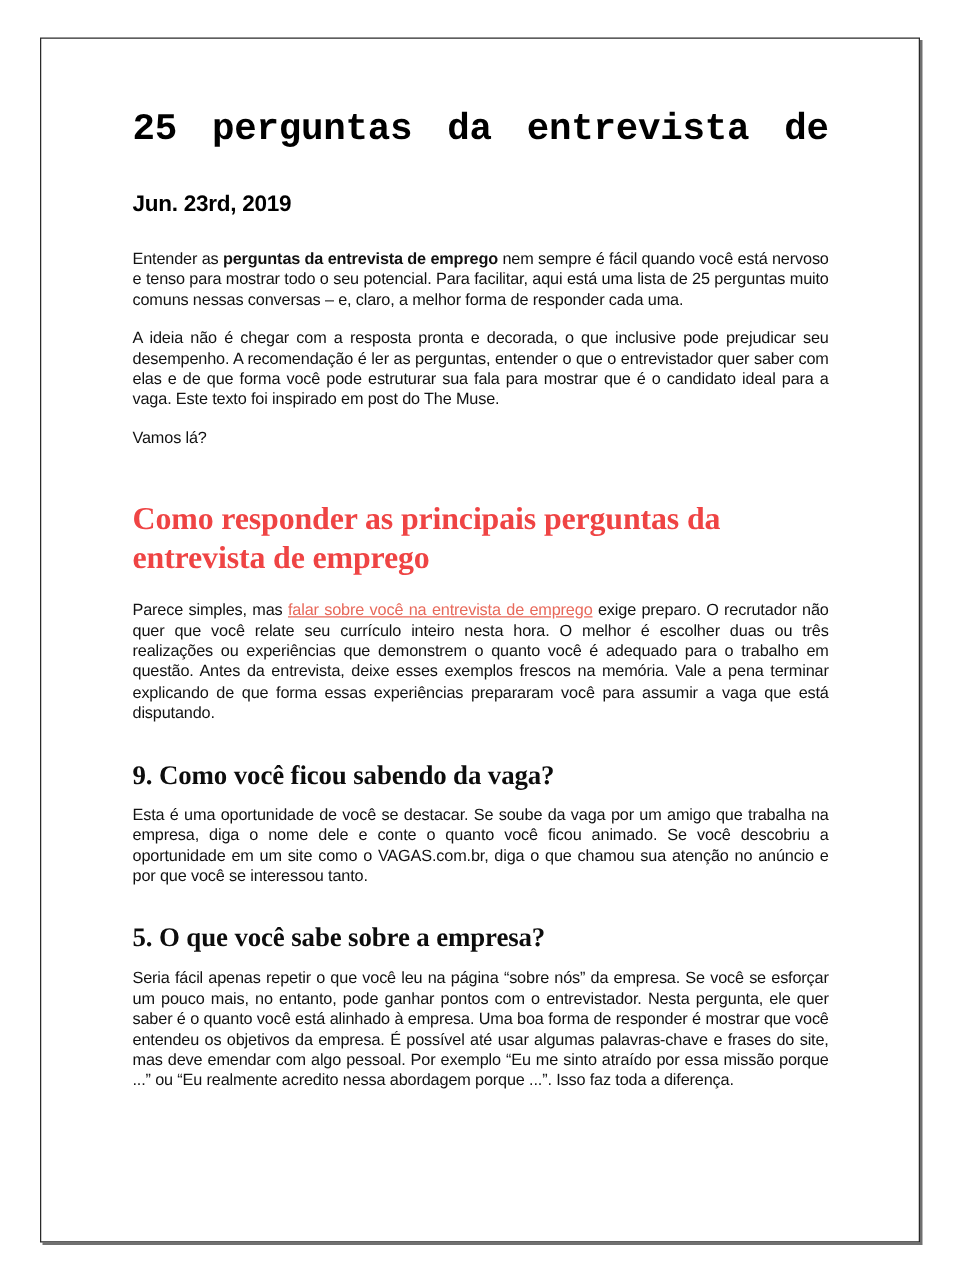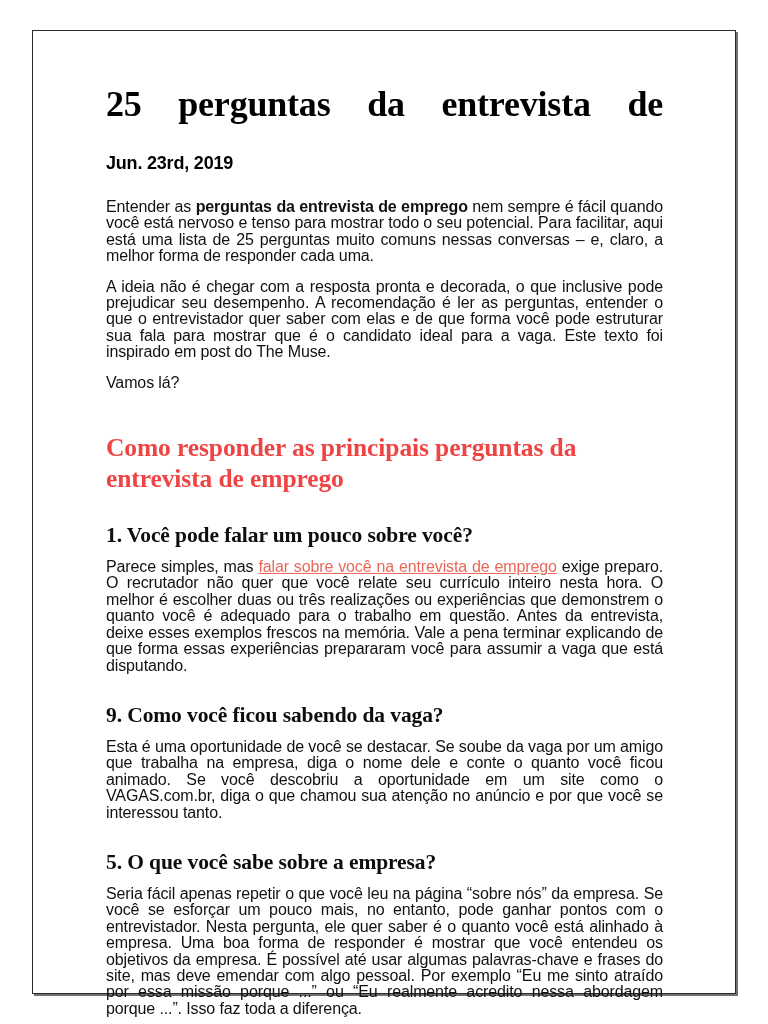--- a/index.html
+++ b/index.html
@@ -37,23 +37,23 @@
 
   .page-content {
     position: absolute;
     left: 73px;
     top: 53px;
     width: 557px;
   }
 
   
   .doc-title {
-    font-family: Liberation Serif, serif;
+    font-family: Liberation Mono, monospace;
     font-weight: bold;
-    font-size: 36px;
+    font-size: 30px;
     line-height: 41px;
     color: #000000;
     text-align: justify;
     text-align-last: left;
     letter-spacing: -0.2px;
     margin: 0 0 0 0;
   }
   .doc-title .tl-line {
     display: block;
     text-align: justify;
@@ -69,21 +69,21 @@
     font-size: 18px;
     line-height: 34px;
     color: #000000;
     letter-spacing: -0.2px;
     margin: 21px 0 0 0;
   }
 
   
   .body-p {
     font-family: "Liberation Sans", sans-serif;
-    font-size: 16px;
+    font-size: 13px;
     line-height: 16.4px;
     color: #111111;
     text-align: justify;
     text-align-last: left;
     margin: 0;
     letter-spacing: -0.12px;
   }
   .body-p + .body-p { margin-top: 14px; }
 
   .para-block { margin-top: 19px; }
@@ -144,21 +144,20 @@
         <p class="body-p"><span>Entender as </span><b>perguntas da entrevista de emprego</b><span> nem sempre é fácil quando você está nervoso e tenso para mostrar todo o seu potencial. Para facilitar, aqui está uma lista de 25 perguntas muito comuns nessas conversas – e, claro, a melhor forma de responder cada uma.</span></p>
 
         <p class="body-p">A ideia não é chegar com a resposta pronta e decorada, o que inclusive pode prejudicar seu desempenho. A recomendação é ler as perguntas, entender o que o entrevistador quer saber com elas e de que forma você pode estruturar sua fala para mostrar que é o candidato ideal para a vaga. Este texto foi inspirado em post do The Muse.</p>
 
         <p class="body-p">Vamos lá?</p>
       </div>
 
       <h2 class="h-section">Como responder as principais perguntas da entrevista de emprego</h2>
 
       <div class="qa-block">
-        <h3 class="h-question">1. Você pode falar um pouco sobre você?</h3>
         <div class="para-block">
           <p class="body-p"><span>Parece simples, mas </span><a class="doc-link">falar sobre você na entrevista de emprego</a><span> exige preparo. O recrutador não quer que você relate seu currículo inteiro nesta hora. O melhor é escolher duas ou três realizações ou experiências que demonstrem o quanto você é adequado para o trabalho em questão. Antes da entrevista, deixe esses exemplos frescos na memória. Vale a pena terminar explicando de que forma essas experiências prepararam você para assumir a vaga que está disputando.</span></p>
         </div>
       </div>
 
       <div class="qa-block">
         <h3 class="h-question">9. Como você ficou sabendo da vaga?</h3>
         <div class="para-block">
           <p class="body-p">Esta é uma oportunidade de você se destacar. Se soube da vaga por um amigo que trabalha na empresa, diga o nome dele e conte o quanto você ficou animado. Se você descobriu a oportunidade em um site como o VAGAS.com.br, diga o que chamou sua atenção no anúncio e por que você se interessou tanto.</p>
         </div>

